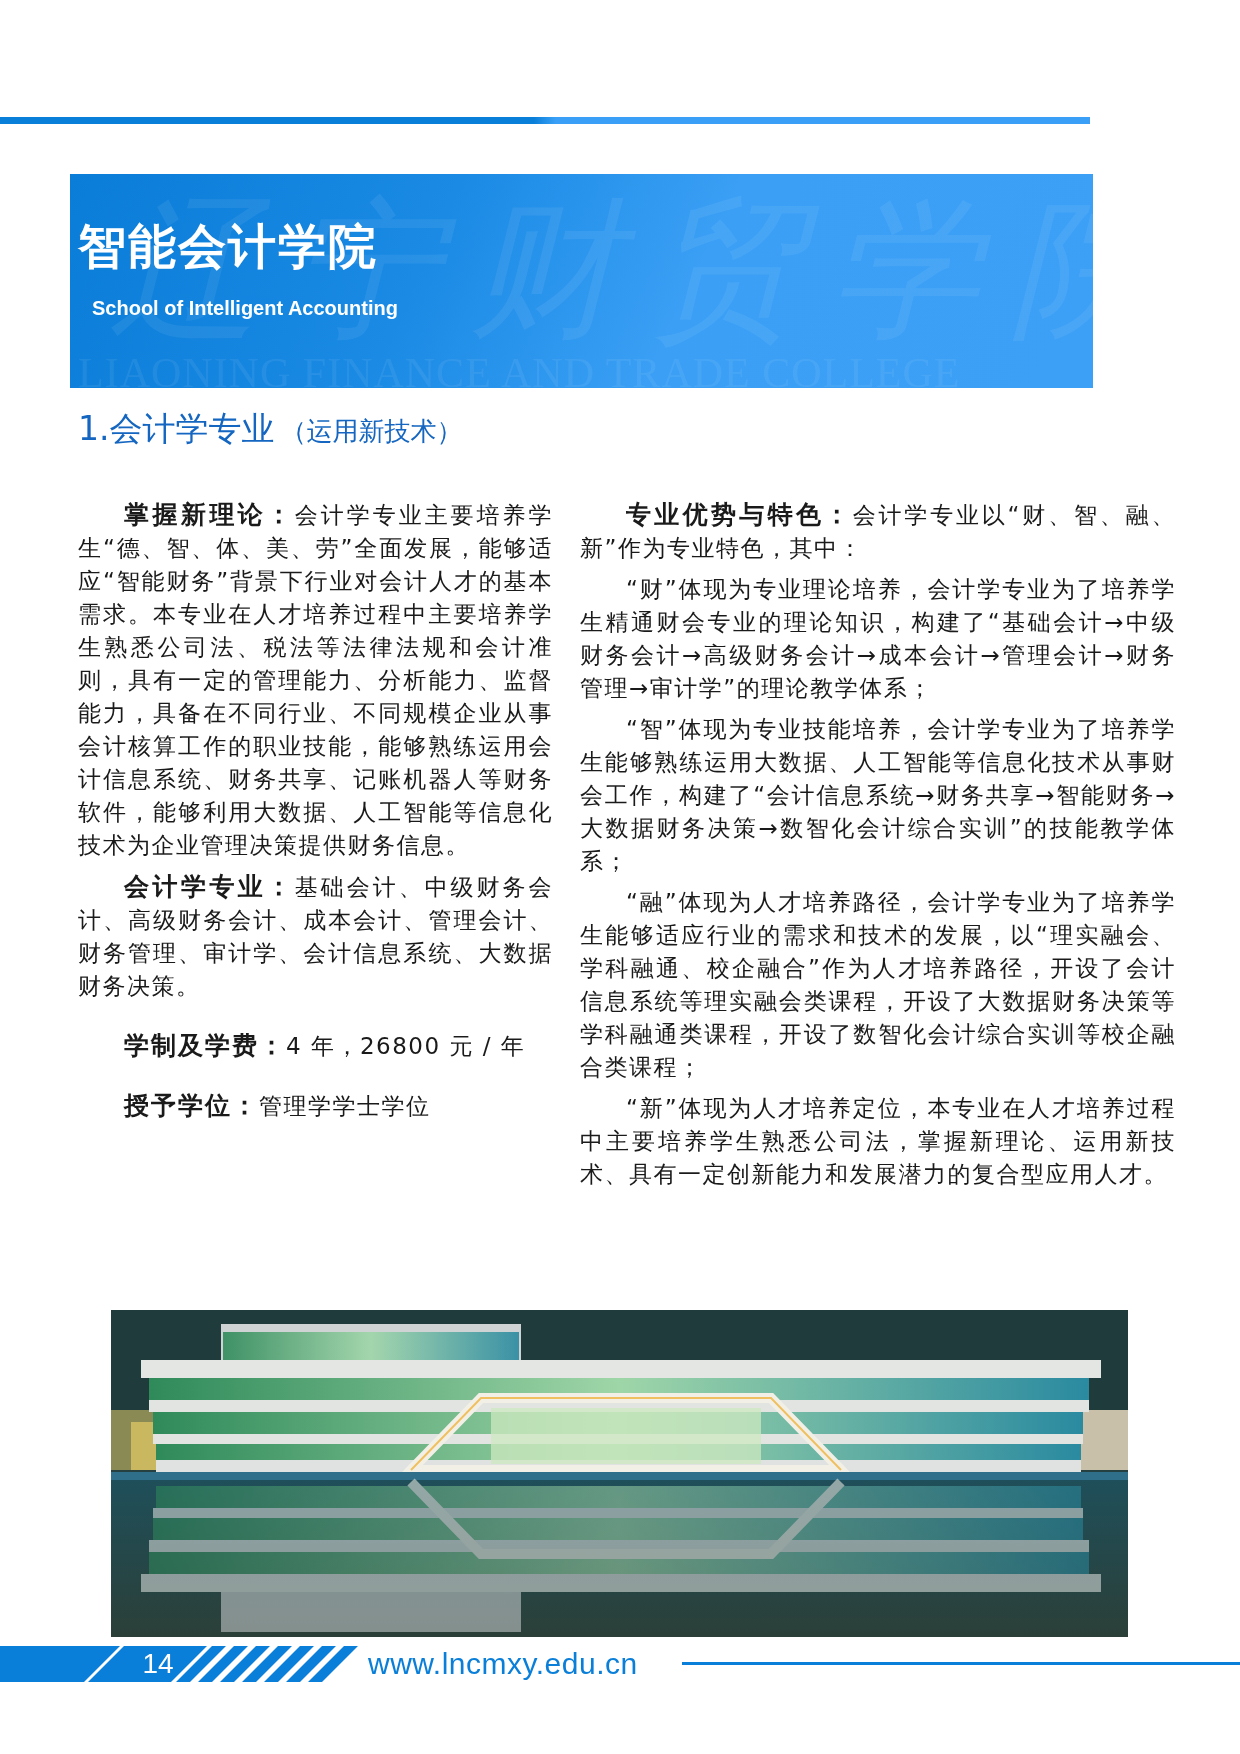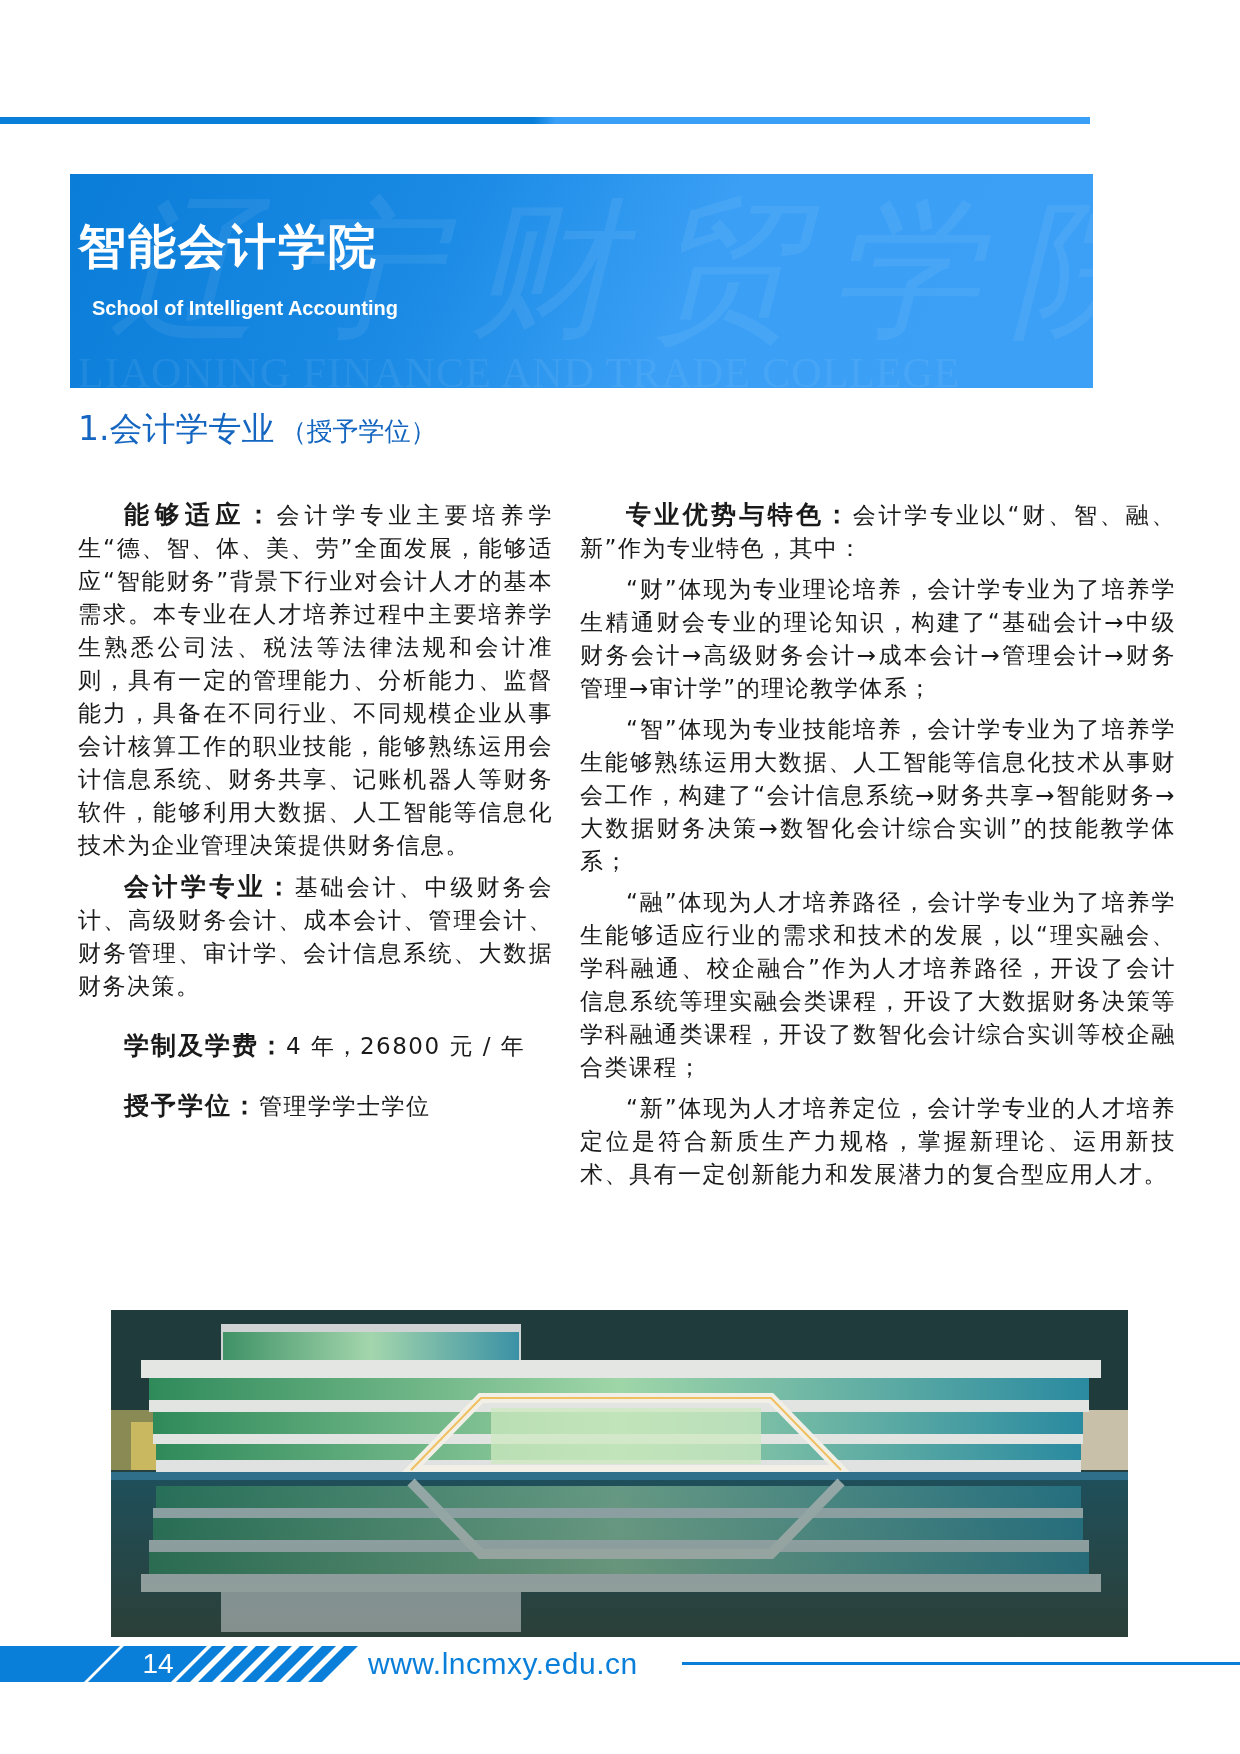--- a/index.html
+++ b/index.html
@@ -51,46 +51,46 @@
 <div class="top-bar"></div>
 
 <div class="banner">
   <div class="wm-cn">辽宁财贸学院</div>
   <div class="wm-en">LIAONING FINANCE AND TRADE COLLEGE</div>
   <div class="title">智能会计学院</div>
   <div class="subtitle">School of Intelligent Accounting</div>
 </div>
 
 <div class="section-heading">
-  <span class="main">1.会计学专业</span><span class="sub">（授予学位）</span>
+  <span class="main">1.会计学专业</span><span class="sub">（运用新技术）</span>
 </div>
 
 <div class="col left">
   <p>
-    <span class="label">能够适应：</span><span>会计学专业主要培养学生“德、智、体、美、劳”全面发展，能够适应“智能财务”背景下行业对会计人才的基本需求。本专业在人才培养过程中主要培养学生熟悉公司法、税法等法律法规和会计准则，具有一定的管理能力、分析能力、监督能力，具备在不同行业、不同规模企业从事会计核算工作的职业技能，能够熟练运用会计信息系统、财务共享、记账机器人等财务软件，能够利用大数据、人工智能等信息化技术为企业管理决策提供财务信息。</span>
+    <span class="label">掌握新理论：</span><span>会计学专业主要培养学生“德、智、体、美、劳”全面发展，能够适应“智能财务”背景下行业对会计人才的基本需求。本专业在人才培养过程中主要培养学生熟悉公司法、税法等法律法规和会计准则，具有一定的管理能力、分析能力、监督能力，具备在不同行业、不同规模企业从事会计核算工作的职业技能，能够熟练运用会计信息系统、财务共享、记账机器人等财务软件，能够利用大数据、人工智能等信息化技术为企业管理决策提供财务信息。</span>
   </p>
   <p>
     <span class="label">会计学专业：</span><span>基础会计、中级财务会计、高级财务会计、成本会计、管理会计、财务管理、审计学、会计信息系统、大数据财务决策。</span>
   </p>
   <p class="meta">
     <span class="label">学制及学费：</span><span>4 年，26800 元 / 年</span>
   </p>
   <p class="meta">
     <span class="label">授予学位：</span><span>管理学学士学位</span>
   </p>
 </div>
 
 <div class="col right">
   <p>
     <span class="label">专业优势与特色：</span><span>会计学专业以“财、智、融、新”作为专业特色，其中：</span>
   </p>
   <p>“财”体现为专业理论培养，会计学专业为了培养学生精通财会专业的理论知识，构建了“基础会计→中级财务会计→高级财务会计→成本会计→管理会计→财务管理→审计学”的理论教学体系；</p>
   <p>“智”体现为专业技能培养，会计学专业为了培养学生能够熟练运用大数据、人工智能等信息化技术从事财会工作，构建了“会计信息系统→财务共享→智能财务→大数据财务决策→数智化会计综合实训”的技能教学体系；</p>
   <p>“融”体现为人才培养路径，会计学专业为了培养学生能够适应行业的需求和技术的发展，以“理实融会、学科融通、校企融合”作为人才培养路径，开设了会计信息系统等理实融会类课程，开设了大数据财务决策等学科融通类课程，开设了数智化会计综合实训等校企融合类课程；</p>
-  <p>“新”体现为人才培养定位，会计学专业的人才培养定位是符合新质生产力规格，掌握新理论、运用新技术、具有一定创新能力和发展潜力的复合型应用人才。</p>
+  <p>“新”体现为人才培养定位，本专业在人才培养过程中主要培养学生熟悉公司法，掌握新理论、运用新技术、具有一定创新能力和发展潜力的复合型应用人才。</p>
 </div>
 
 <div class="photo">
   <svg width="1017" height="327" viewBox="0 0 1017 327" xmlns="http://www.w3.org/2000/svg">
     <defs>
       <linearGradient id="glass" x1="0" y1="0" x2="1" y2="0">
         <stop offset="0" stop-color="#2f8a5a"></stop>
         <stop offset="0.5" stop-color="#9fd6a8"></stop>
         <stop offset="1" stop-color="#2a8aa0"></stop>
       </linearGradient>

